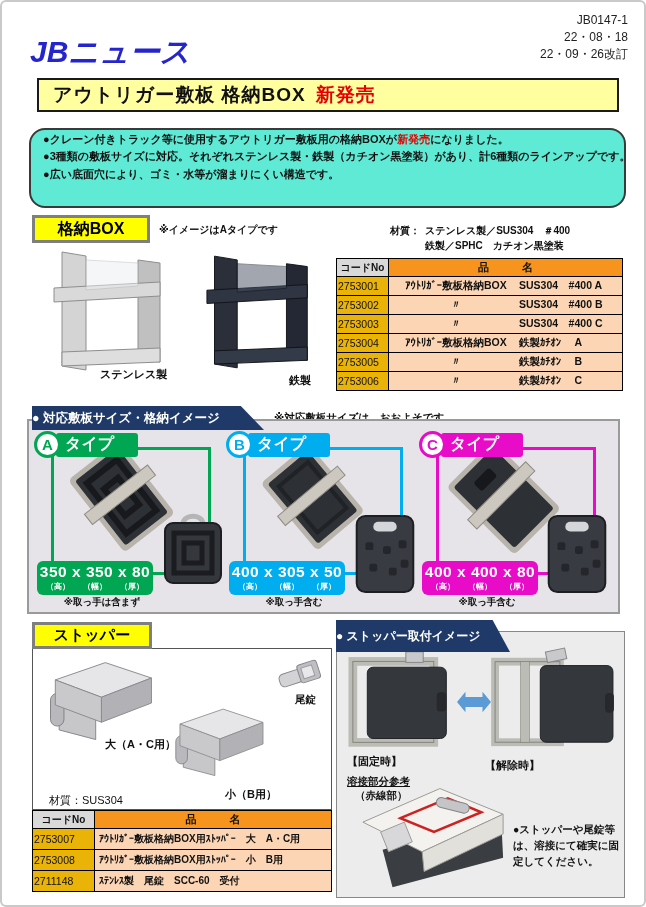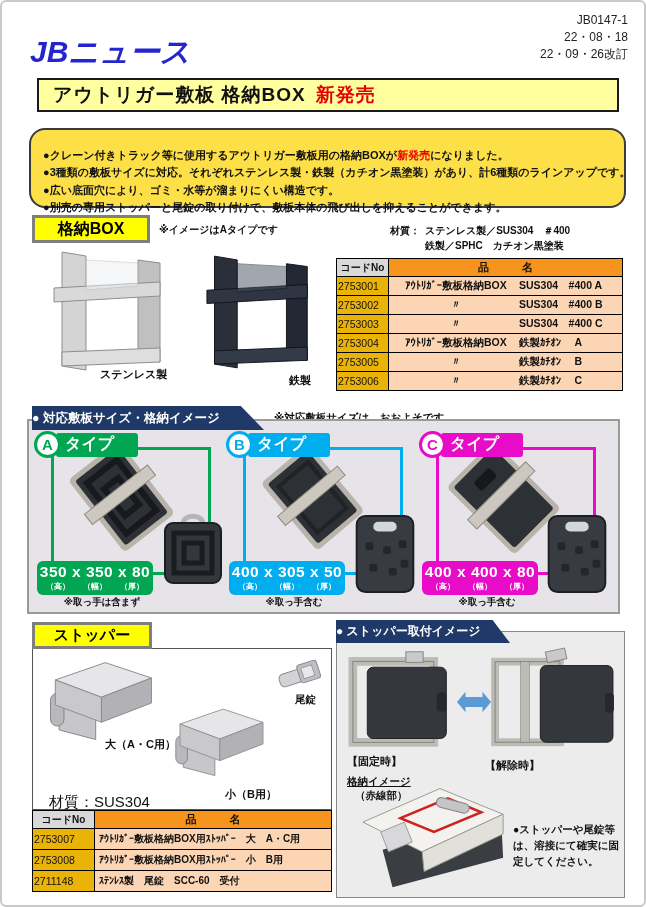--- a/index.html
+++ b/index.html
@@ -14,22 +14,22 @@
   .meta{right:16px;top:10px;text-align:right;font-size:12px;line-height:1.4;color:#222;}
   .logo{left:28px;top:30px;font-size:30px;font-weight:bold;font-style:italic;color:#2525cd;letter-spacing:0px;}
   .title-banner{
     left:35px;top:76px;width:582px;height:34px;background:#ffffa0;border:2px solid #1a1a1a;
     display:flex;align-items:center;padding-left:14px;font-size:19px;font-weight:bold;letter-spacing:1px;
   }
   .red{color:#e60000;}
   .title-banner .badge{margin-left:10px;}
   
   .intro-box{
-    left:27px;top:126px;width:597px;height:80px;background:#fde047;border:2px solid #3a3a3a;
-    border-radius:16px;padding:17px 12px;font-size:11px;font-weight:bold;line-height:1.58;white-space:nowrap;
+    left:27px;top:126px;width:597px;height:80px;background:#5eead4;border:2px solid #3a3a3a;
+    border-radius:16px;padding:1px 12px;font-size:11px;font-weight:bold;line-height:1.58;white-space:nowrap;
   }
   
   .ylabel{
     background:#ffff00;border:3px solid #7f7f7f;font-weight:bold;font-size:16px;color:#000;
     display:flex;align-items:center;justify-content:center;
   }
   .small-note{font-size:10px;font-weight:bold;}
   .material{left:388px;top:221px;font-size:10px;font-weight:bold;display:flex;gap:5px;line-height:1.5;}
   .photo-caption{font-size:11px;font-weight:bold;}
   
@@ -92,21 +92,20 @@
 
   <div class="abs title-banner">
     <span>アウトリガー敷板 格納BOX</span>
     <span class="red badge">新発売</span>
   </div>
 
   <div class="abs intro-box">
     <div><span>●クレーン付きトラック等に使用するアウトリガー敷板用の格納BOXが</span><span class="red">新発売</span><span>になりました。</span></div>
     <div><span>●3種類の敷板サイズに対応。それぞれステンレス製・鉄製（カチオン黒塗装）があり、計6種類のラインアップです。</span></div>
     <div><span>●広い底面穴により、ゴミ・水等が溜まりにくい構造です。</span></div>
-    <div><span>●別売の専用ストッパーと尾錠の取り付けで、敷板本体の飛び出しを抑えることができます。</span></div>
   </div>
 
   <div class="abs ylabel" style="left:30px;top:213px;width:118px;height:28px;">格納BOX</div>
   <div class="abs small-note" style="left:157px;top:221px;">※イメージはAタイプです</div>
   <div class="abs material">
     <span>材質：</span>
     <span>
       <span style="display:block;">ステンレス製／SUS304　＃400</span>
       <span style="display:block;">鉄製／SPHC　カチオン黒塗装</span>
     </span>
@@ -324,21 +323,21 @@
     </svg>
     <div class="abs cap" style="left:192px;top:138px;">小（B用）</div>
     <svg class="abs" style="left:242px;top:6px;" width="52" height="40" viewBox="0 0 56 42">
       <g transform="rotate(-18 28 21)">
         <rect x="4" y="14" width="26" height="14" rx="5" fill="#d3d3d6" stroke="#85858a"></rect>
         <rect x="26" y="10" width="22" height="20" rx="3" fill="#bfbfc3" stroke="#85858a"></rect>
         <rect x="30" y="14" width="12" height="12" fill="#e8e8ea" stroke="#9a9a9f"></rect>
       </g>
     </svg>
     <div class="abs cap" style="left:262px;top:44px;font-size:10.5px;">尾錠</div>
-    <div class="abs" style="left:16px;top:144px;font-size:15px;">材質：SUS304</div>
+    <div class="abs" style="left:16px;top:144px;font-size:11px;">材質：SUS304</div>
   </div>
 
   <table class="abs ptable" style="left:30px;top:808px;width:300px;">
     <tbody>
         <tr>
       <td class="td-codeh" style="width:62px;">コードNo</td>
       <td class="td-nameh">品　　　名</td>
     </tr>
     <tr>
       <td class="td-code" style="width:62px;padding:4px 1px;">2753007</td>
@@ -348,21 +347,21 @@
       <td class="td-code" style="width:62px;padding:4px 1px;">2753008</td>
       <td class="td-name" style="font-size:10px;white-space:nowrap;">ｱｳﾄﾘｶﾞｰ敷板格納BOX用ｽﾄｯﾊﾟｰ　小　B用</td>
     </tr>
     <tr>
       <td class="td-code" style="width:62px;padding:4px 1px;">2711148</td>
       <td class="td-name" style="font-size:10px;white-space:nowrap;">ｽﾃﾝﾚｽ製　尾錠　SCC-60　受付</td>
     </tr>
   </tbody>
     </table>
 
-  <div class="abs navy-banner" style="left:334px;top:618px;width:174px;height:23px;font-size:12px;">● ストッパー取付イメージ</div>
+  <div class="abs navy-banner" style="left:334px;top:618px;width:174px;height:32px;font-size:12px;">● ストッパー取付イメージ</div>
   <div class="abs install-box">
     <svg class="abs" style="left:6px;top:14px;" width="118" height="106" viewBox="0 0 120 110">
       <rect x="9" y="16" width="84" height="84" fill="none" stroke="#bcbcb6" stroke-width="9"></rect>
       <rect x="9" y="16" width="84" height="84" fill="none" stroke="#84847c" stroke-width="1"></rect>
       <rect x="24" y="22" width="82" height="74" rx="6" fill="#34373c" stroke="#1e2024"></rect>
       <rect x="96" y="48" width="10" height="20" rx="4" fill="#26282c"></rect>
       <rect x="64" y="6" width="18" height="11" fill="#c9c9cc" stroke="#85858a"></rect>
     </svg>
     <svg class="abs" style="left:120px;top:58px;" width="34" height="24" viewBox="0 0 40 26">
       <path d="M10 7 L10 1 L0 13 L10 25 L10 19 L30 19 L30 25 L40 13 L30 1 L30 7 Z" fill="#5b9bd5"></path>
@@ -370,21 +369,21 @@
     <svg class="abs" style="left:152px;top:12px;" width="132" height="110" viewBox="0 0 134 112">
       <rect x="6" y="18" width="66" height="82" fill="none" stroke="#bcbcb6" stroke-width="8"></rect>
       <rect x="6" y="18" width="66" height="82" fill="none" stroke="#84847c" stroke-width="1"></rect>
       <rect x="32" y="18" width="9" height="82" fill="#bcbcb6" stroke="#84847c" stroke-width="0.6"></rect>
       <rect x="52" y="22" width="74" height="78" rx="6" fill="#34373c" stroke="#1e2024"></rect>
       <rect x="118" y="50" width="9" height="20" rx="4" fill="#26282c"></rect>
       <rect x="58" y="6" width="20" height="11" fill="#c9c9cc" stroke="#85858a" transform="rotate(-12 68 11)"></rect>
     </svg>
     <div class="abs cap" style="left:10px;top:122px;">【固定時】</div>
     <div class="abs cap" style="left:148px;top:126px;">【解除時】</div>
-    <div class="abs weld-ref" style="left:10px;top:143px;">格納イメージ</div>
+    <div class="abs weld-ref" style="left:10px;top:143px;">溶接部分参考</div>
     <div class="abs weld-ref-sub" style="left:10px;top:157px;">（赤線部）</div>
     <svg class="abs" style="left:16px;top:140px;" width="158" height="120" viewBox="0 0 160 120">
       <polygon points="30,78 150,46 152,86 40,116" fill="#3a3d42"></polygon>
       <polygon points="10,50 88,16 152,42 70,80" fill="#f4f2ee" stroke="#9a9a95"></polygon>
       <polygon points="70,80 152,42 152,62 72,100" fill="#e2e0da" stroke="#9a9a95"></polygon>
       <polygon points="48,46 96,26 130,40 82,60" fill="none" stroke="#cc2222" stroke-width="2.5"></polygon>
       <rect x="84" y="28" width="34" height="10" rx="5" fill="#c5c5c8" stroke="#85858a" transform="rotate(14 101 33)"></rect>
       <polygon points="28,60 52,50 60,70 36,80" fill="#d8d8da" stroke="#9a9a95"></polygon>
     </svg>
     <div class="abs install-note" style="left:176px;top:190px;">●ストッパーや尾錠等は、溶接にて確実に固定してください。</div>

